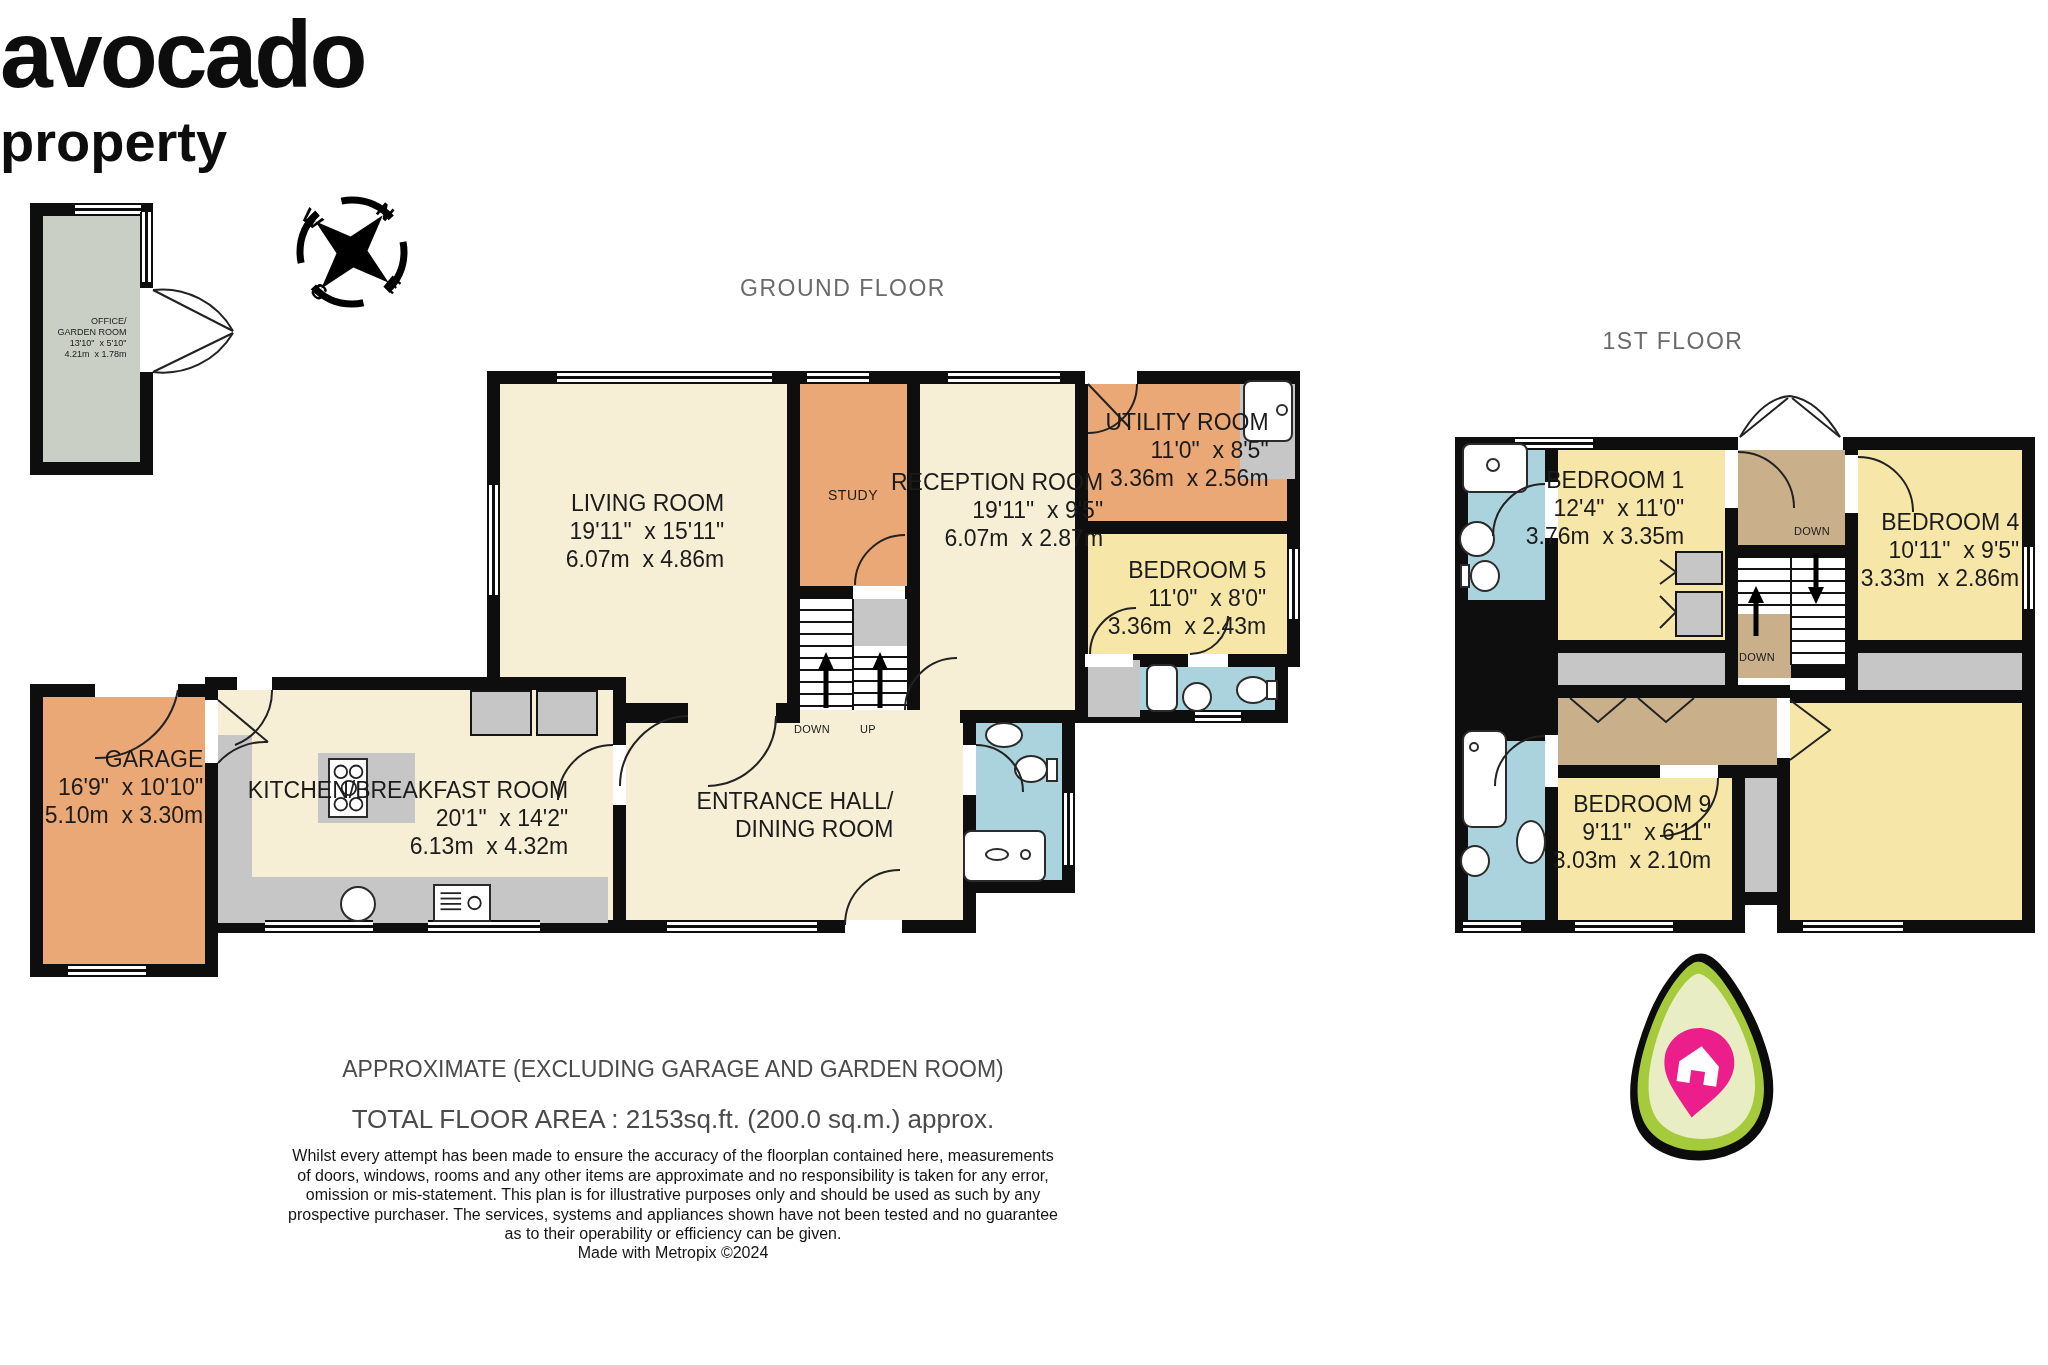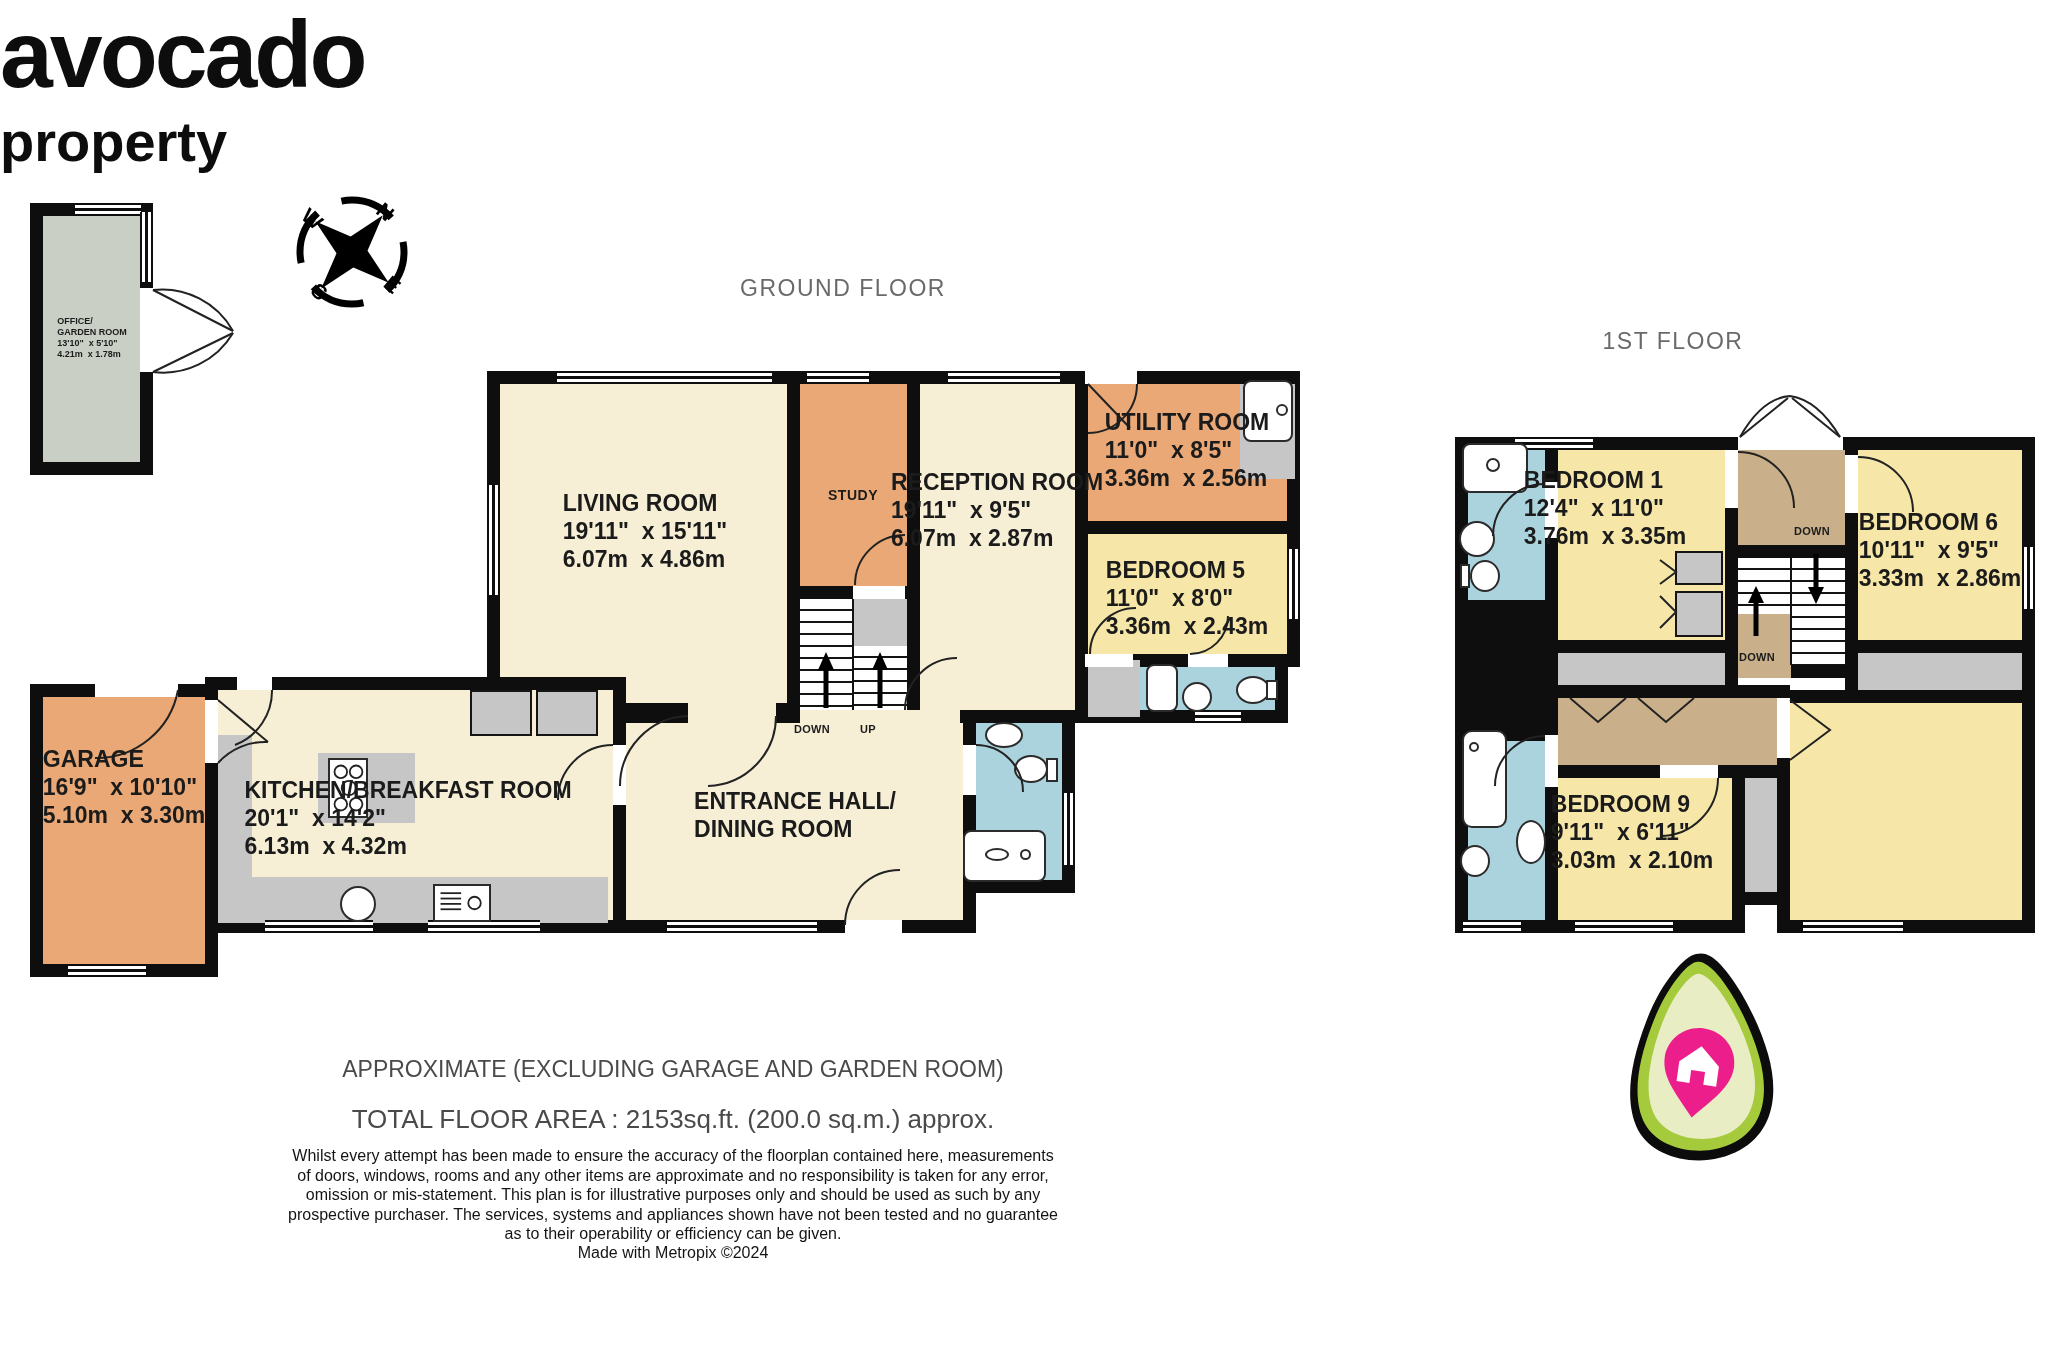--- a/index.html
+++ b/index.html
@@ -8,21 +8,21 @@
   .room{position:absolute;box-sizing:border-box;border:13px solid #0e0e0e;}
   .cream{background:#F6EFD6;}
   .orange{background:#E9A876;}
   .yellow{background:#F6E7A9;}
   .blue{background:#ABD3DD;}
   .tan{background:#C9B08A;}
   .sage{background:#C9CFC5;}
   .grayroom{background:#C6C6C6;}
   .whiteroom{background:#FFFFFF;}
   .voidroom{background:#0e0e0e;}
-  .rlabel{position:absolute;transform:translate(-50%,-50%);text-align:left;font-weight:bold;color:#1b1b1b;z-index:30;}
+  .rlabel{position:absolute;transform:translate(-50%,-50%);text-align:right;font-weight:normal;color:#1b1b1b;z-index:30;}
   .rlabel span{display:block;white-space:pre;}
   .sz-lg{font-size:23px;line-height:28px;}
   .sz-sm{font-size:14px;line-height:16px;letter-spacing:.5px;}
   .sz-xs{font-size:9px;line-height:11px;}
   .sz-st{font-size:11px;line-height:12px;letter-spacing:.3px;}
   .floor-label{position:absolute;transform:translateX(-50%);color:#6a6a6a;font-size:23px;letter-spacing:1.5px;z-index:30;white-space:pre;}
   .win-h{position:absolute;height:13px;z-index:12;background:linear-gradient(180deg,#0e0e0e 0 2px,#fff 2px 5px,#0e0e0e 5px 8px,#fff 8px 11px,#0e0e0e 11px 13px);}
   .win-v{position:absolute;width:13px;z-index:12;background:linear-gradient(90deg,#0e0e0e 0 2px,#fff 2px 5px,#0e0e0e 5px 8px,#fff 8px 11px,#0e0e0e 11px 13px);}
   .gap{position:absolute;background:#fff;z-index:12;}
   .gapc{position:absolute;background:#F6EFD6;z-index:12;}
@@ -286,21 +286,21 @@
 DINING ROOM</span>
   </div>
   <div class="rlabel sz-st" style="left:812px;top:729px">DOWN</div>
   <div class="rlabel sz-st" style="left:868px;top:729px">UP</div>
   <div class="rlabel sz-lg" style="left:1605px;top:508px">
     <span>BEDROOM 1</span>
     <span>12'4"  x 11'0"</span>
     <span>3.76m  x 3.35m</span>
   </div>
   <div class="rlabel sz-lg" style="left:1940px;top:550px">
-    <span>BEDROOM 6</span>
+    <span>BEDROOM 4</span>
     <span>10'11"  x 9'5"</span>
     <span>3.33m  x 2.86m</span>
   </div>
   <div class="rlabel sz-lg" style="left:1632px;top:832px">
     <span>BEDROOM 9</span>
     <span>9'11"  x 6'11"</span>
     <span>3.03m  x 2.10m</span>
   </div>
   <div class="rlabel sz-st" style="left:1812px;top:531px">DOWN</div>
   <div class="rlabel sz-st" style="left:1757px;top:657px">DOWN</div>

